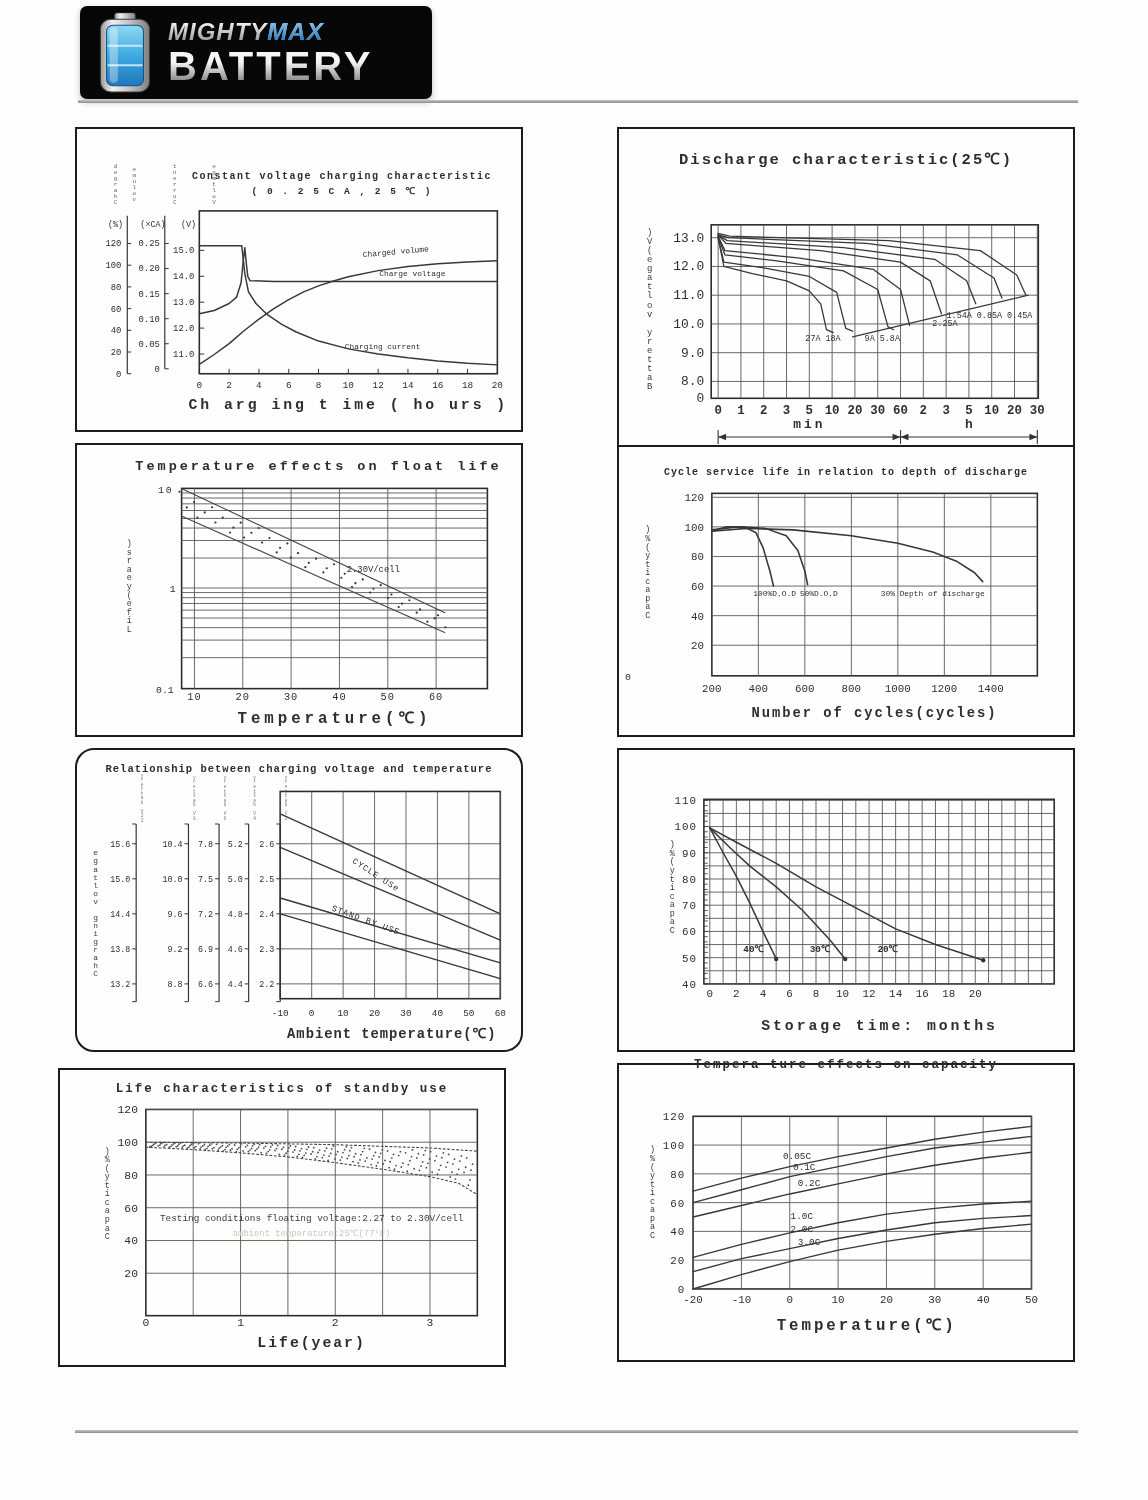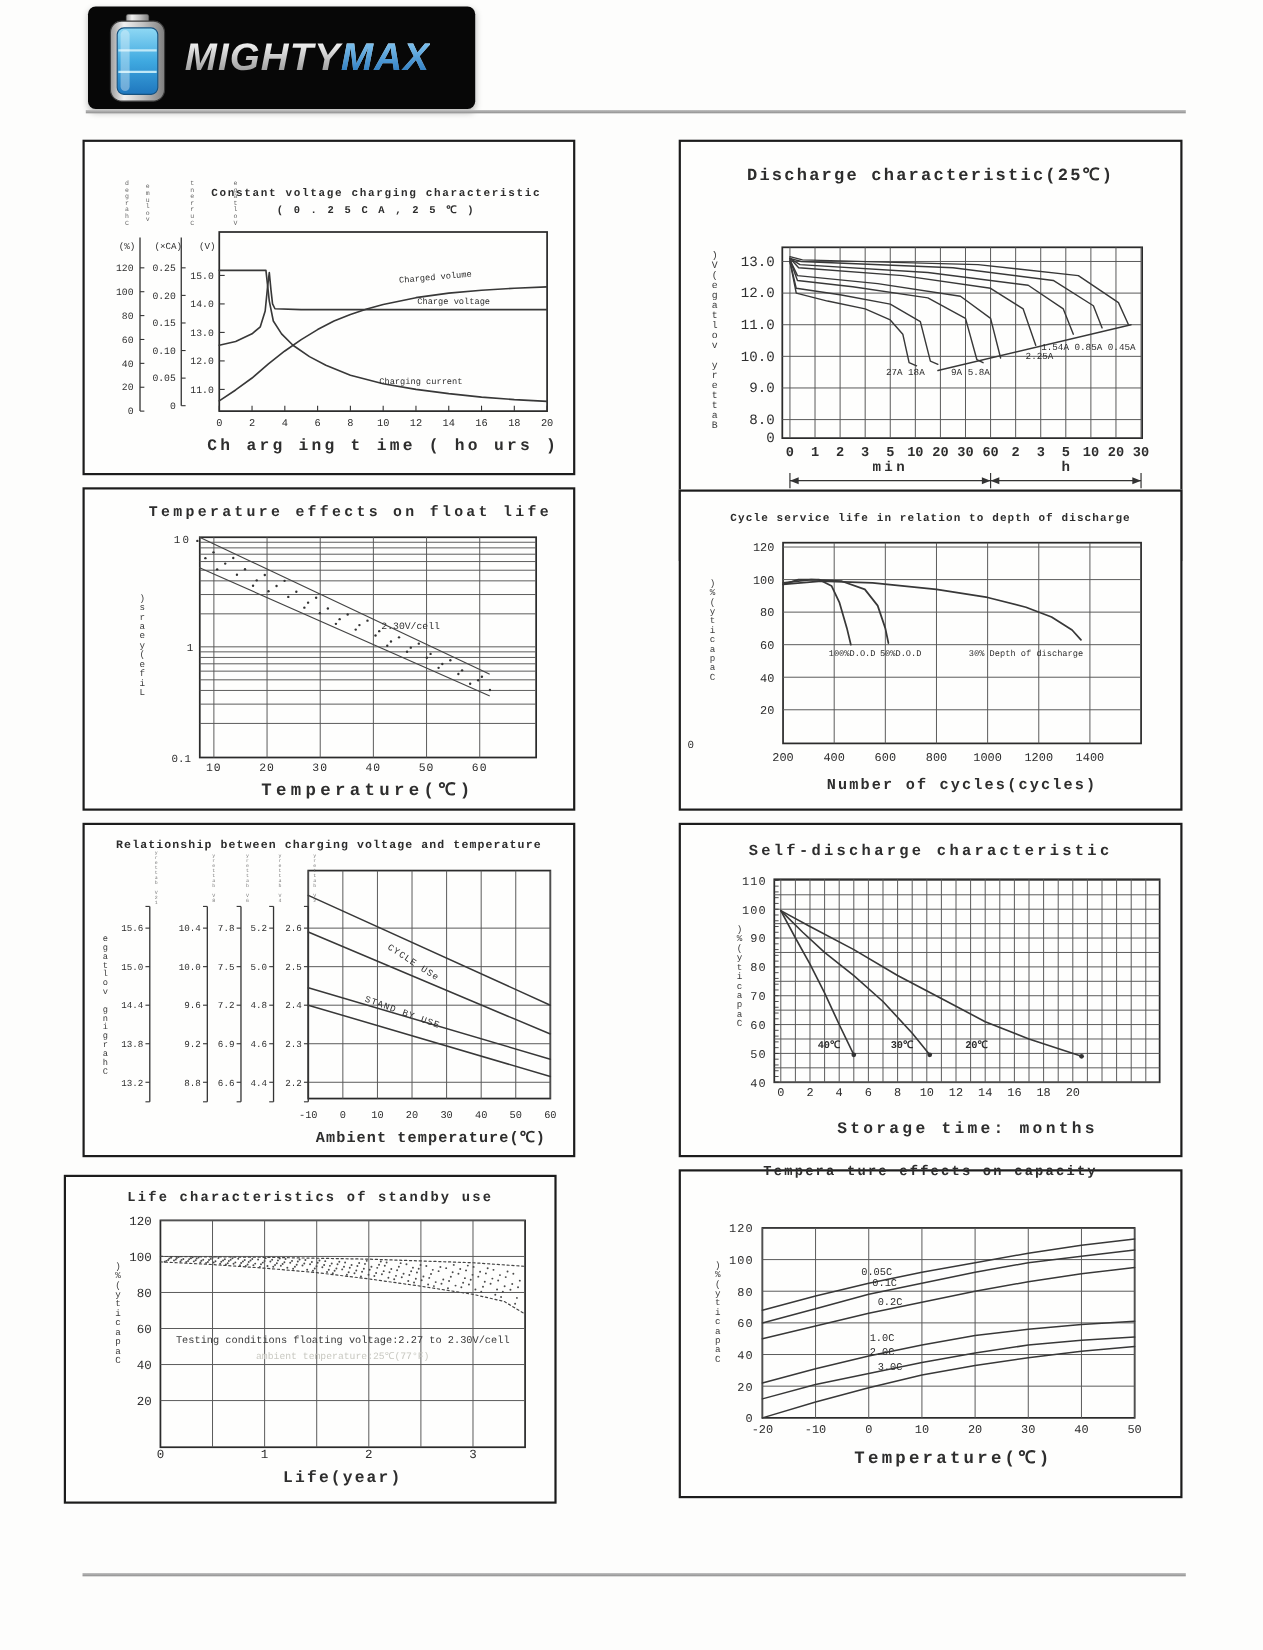--- a/index.html
+++ b/index.html
@@ -2,38 +2,38 @@
 <html><head>
 <meta charset="utf-8">
 <style>
   html,body{margin:0;padding:0;}
   body{width:1148px;height:1500px;position:relative;background:#fdfdfc;font-family:"Liberation Sans",sans-serif;}
   .page{position:absolute;inset:0;}
   
   .logo{position:absolute;left:80px;top:6px;width:352px;height:93px;background:#070707;border-radius:7px;display:flex;align-items:center;box-shadow:0 3px 6px rgba(0,0,0,0.25);}
   .logo-battery{margin-left:12px;flex:0 0 auto;}
   .logo-text{margin-left:10px;line-height:1;}
-  .lg1{font-weight:bold;font-style:italic;font-size:35px;letter-spacing:1px;background:linear-gradient(#ffffff,#8d8d8d);-webkit-background-clip:text;background-clip:text;color:transparent;font-family:"Liberation Sans",sans-serif;}
+  .lg1{font-weight:bold;font-style:italic;font-size:24px;letter-spacing:1px;background:linear-gradient(#ffffff,#8d8d8d);-webkit-background-clip:text;background-clip:text;color:transparent;font-family:"Liberation Sans",sans-serif;}
   .lg1 .accent{background:linear-gradient(#8fd0f8,#1b6db7);-webkit-background-clip:text;background-clip:text;color:transparent;}
   .lg2{font-weight:bold;font-size:40px;letter-spacing:3px;margin-top:2px;background:linear-gradient(#f5f5f5 40%,#6e6e6e);-webkit-background-clip:text;background-clip:text;color:transparent;font-family:"Liberation Sans",sans-serif;}
   .model{position:absolute;right:78px;top:46px;display:flex;align-items:baseline;}
   .model-name{font-family:"Liberation Serif",serif;font-weight:bold;font-size:42px;color:#141414;letter-spacing:1px;}
   .model-spec{font-family:"Liberation Serif",serif;font-style:italic;font-size:17px;color:#5a5a5a;margin-left:2px;}
   .rule{position:absolute;background:linear-gradient(#c2c2c2,#8f8f8f);}
   .top-rule{left:78px;right:70px;top:100px;height:3px;}
   .bottom-rule{left:75px;right:70px;top:1430px;height:3px;}
   
   .chart-box{position:absolute;border:2px solid #1c1c1c;background:#fefefd;box-sizing:border-box;}
   .plot{position:absolute;left:0;top:0;width:100%;height:100%;overflow:visible;}
   .ctitle,.csub{position:absolute;left:0;right:0;text-align:center;font-family:"Liberation Mono","DejaVu Sans Mono",monospace;font-weight:bold;color:#2d2d2d;white-space:nowrap;}
   #box1{left:75px;top:127px;width:448px;height:305px;}
   #box2{left:617px;top:127px;width:458px;height:383px;}
   #box3{left:75px;top:443px;width:448px;height:294px;}
   #box4{left:617px;top:445px;width:458px;height:292px;padding-left:12px;}
-  #box5{left:75px;top:748px;width:448px;height:304px;}
+  #box5{left:75px;top:748px;width:448px;height:304px;border-radius:19px;}
   #box6{left:617px;top:748px;width:458px;height:304px;}
   #box7{left:58px;top:1068px;width:448px;height:299px;}
   #box8{left:617px;top:1063px;width:458px;height:299px;}
   #box1 .ctitle{top:12px;font-size:16px;letter-spacing:6px;}
   #box1 .sub1{top:42px;left:100px;right:14px;font-size:10px;letter-spacing:1.5px;}
   #box1 .sub2{top:55px;left:100px;right:14px;font-size:9.5px;letter-spacing:2px;}
   #box2 .ctitle{top:18px;font-size:15.5px;letter-spacing:2px;}
   #box3 .ctitle{top:14px;font-size:13.5px;letter-spacing:3px;margin-left:39px;}
   #box4 .ctitle{top:20px;font-size:10px;letter-spacing:1px;font-weight:bold;}
   #box5 .ctitle{top:13px;font-size:10.5px;letter-spacing:1px;}
@@ -63,20 +63,21 @@
       </defs>
       <rect x="20" y="1" width="20" height="9" rx="2" fill="url(#gshell)" stroke="#555" stroke-width="0.5"></rect>
       <rect x="6" y="7" width="48" height="71" rx="10" fill="url(#gshell)" stroke="#3a3a3a" stroke-width="1"></rect>
       <rect x="12" y="13" width="36" height="59" rx="6" fill="url(#gblue)" stroke="#17527f" stroke-width="1"></rect>
       <line x1="13" y1="33" x2="47" y2="33" stroke="#bfe8f7" stroke-width="2"></line>
       <line x1="13" y1="52" x2="47" y2="52" stroke="#bfe8f7" stroke-width="2"></line>
       <rect x="15" y="15" width="8" height="54" rx="4" fill="#ffffff" opacity="0.35"></rect>
     </svg>
     <div class="logo-text">
       <div class="lg1"><span>MIGHTY</span><span class="accent">MAX</span></div>
+      <div class="lg2">BATTERY</div>
     </div>
   </div>
 
 
   <div class="rule top-rule"></div>
 
   <section class="chart-box" id="box1">
     <div class="csub sub1">Constant voltage charging characteristic</div>
     <div class="csub sub2">( 0 . 2 5 C A , 2 5 ℃ )</div>
     <svg class="plot" id="plot1" viewBox="0 0 448 305">
@@ -579,21 +580,20 @@
         <path d="M205.0 64.8L428.0 166.0" fill="none" stroke="#383838" stroke-width="1.4" stroke-linejoin="round" stroke-linecap="round" stroke-dasharray="none"></path>
         <path d="M205.0 98.6L428.0 192.6" fill="none" stroke="#383838" stroke-width="1.4" stroke-linejoin="round" stroke-linecap="round" stroke-dasharray="none"></path>
         <text x="300.571" y="128.72500000000008" fill="#2e2e2e" font-size="8.5" font-family="&quot;Liberation Mono&quot;,&quot;DejaVu Sans Mono&quot;,monospace" text-anchor="middle" letter-spacing="1" font-weight="normal" transform="rotate(33 300.571 128.72500000000008)">CYCLE USe</text>
         <path d="M205.0 150.0L428.0 215.7" fill="none" stroke="#383838" stroke-width="1.4" stroke-linejoin="round" stroke-linecap="round" stroke-dasharray="none"></path>
         <path d="M205.0 166.0L428.0 231.7" fill="none" stroke="#383838" stroke-width="1.4" stroke-linejoin="round" stroke-linecap="round" stroke-dasharray="none"></path>
         <text x="291.01390000000004" y="174.87500000000003" fill="#2e2e2e" font-size="8.5" font-family="&quot;Liberation Mono&quot;,&quot;DejaVu Sans Mono&quot;,monospace" text-anchor="middle" letter-spacing="1" font-weight="normal" transform="rotate(20 291.01390000000004 174.87500000000003)">STAND BY USE</text>
       </svg>
   </section>
 
   <section class="chart-box" id="box6">
-    <div class="ctitle">Self-discharge characteristic</div>
     <svg class="plot" id="plot6" viewBox="0 0 458 304">
         <rect x="85" y="50" width="355" height="187" fill="none" stroke="#2b2b2b" stroke-width="1.6"></rect>
         <line x1="91" y1="50" x2="91" y2="237" stroke="#575757" stroke-width="0.9"></line>
         <line x1="104.45" y1="50" x2="104.45" y2="237" stroke="#575757" stroke-width="0.9"></line>
         <line x1="117.9" y1="50" x2="117.9" y2="237" stroke="#575757" stroke-width="0.9"></line>
         <line x1="131.35" y1="50" x2="131.35" y2="237" stroke="#575757" stroke-width="0.9"></line>
         <line x1="144.8" y1="50" x2="144.8" y2="237" stroke="#575757" stroke-width="0.9"></line>
         <line x1="158.25" y1="50" x2="158.25" y2="237" stroke="#575757" stroke-width="0.9"></line>
         <line x1="171.7" y1="50" x2="171.7" y2="237" stroke="#575757" stroke-width="0.9"></line>
         <line x1="185.14999999999998" y1="50" x2="185.14999999999998" y2="237" stroke="#575757" stroke-width="0.9"></line>

